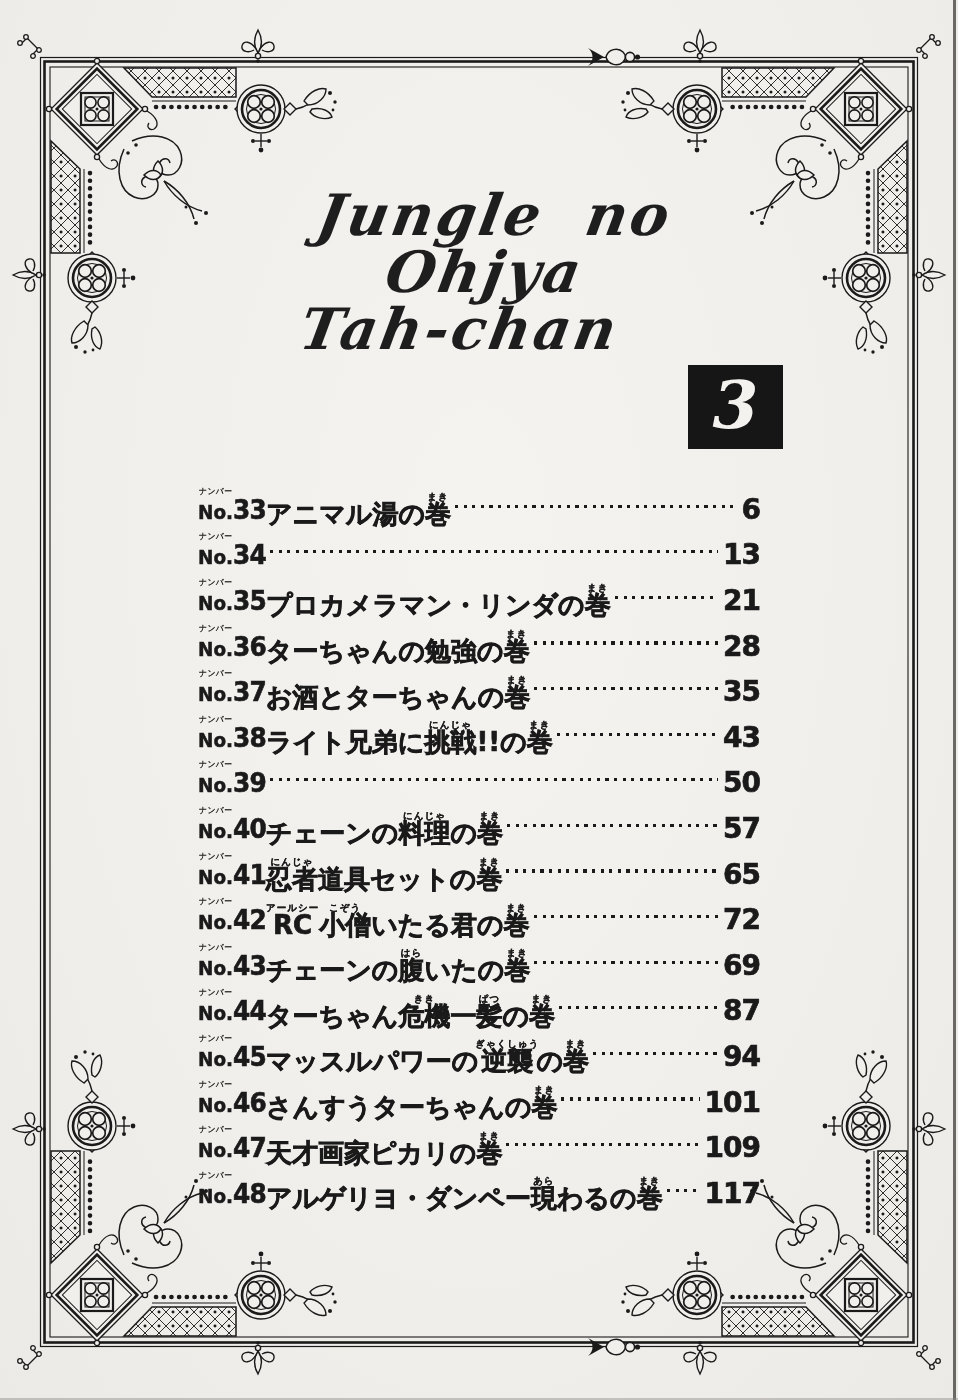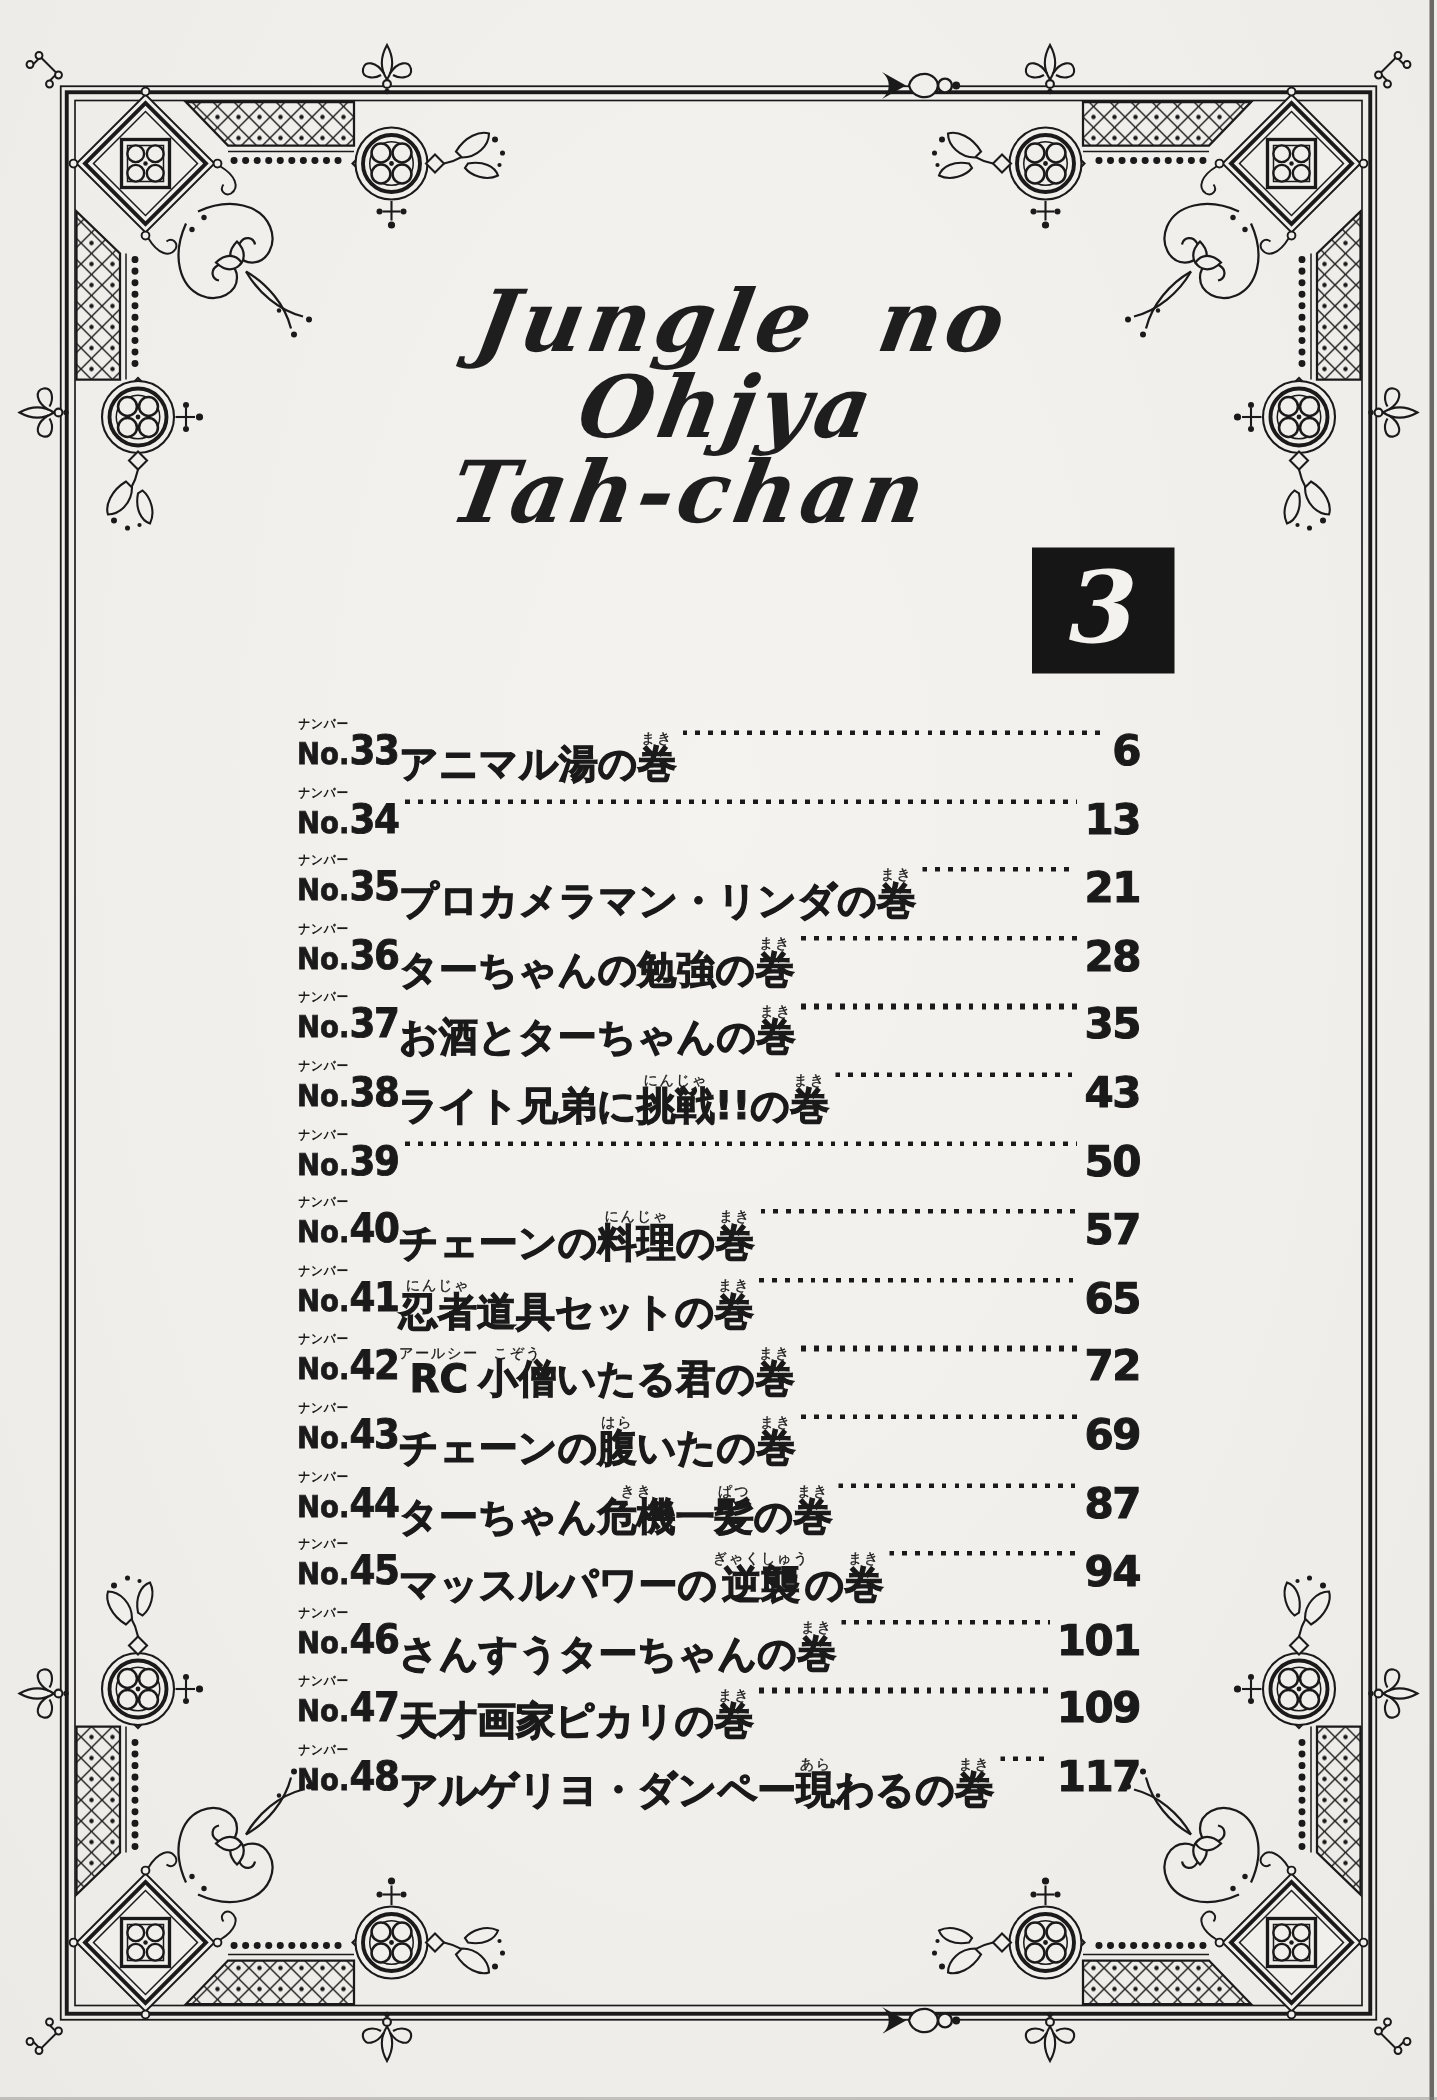--- a/index.html
+++ b/index.html
@@ -30,34 +30,34 @@
     position:absolute;left:688px;top:365px;width:95px;height:84px;
     background:#161616;display:flex;align-items:center;justify-content:center;
   }
   .volume-box .num{
     font-family:"DejaVu Serif", serif;font-style:italic;font-weight:900;
     font-size:66px;color:#f4f2ef;line-height:1;transform:translateY(-2px);
   }
 
   
   .toc{position:absolute;left:198px;top:487px;width:562px;}
-  .toc-row{display:flex;align-items:flex-start;height:45.6px;white-space:nowrap;}
+  .toc-row{display:flex;align-items:center;height:45.6px;white-space:nowrap;}
   .no{
     position:relative;flex:none;width:68px;display:flex;align-items:baseline;
     transform:scaleX(.92);transform-origin:left bottom;
   }
   .no-ruby{position:absolute;top:-10px;left:1px;font-size:8.5px;letter-spacing:.5px;font-weight:bold;}
   .no-word{font-size:20px;font-weight:bold;-webkit-text-stroke:.5px #1a1a1a;}
   .no-digits{font-size:27px;font-weight:bold;letter-spacing:-1px;line-height:1;-webkit-text-stroke:.6px #1a1a1a;}
   .title{
     font-size:26px;font-weight:bold;line-height:1;flex:none;
     -webkit-text-stroke:.7px #1a1a1a;letter-spacing:0px;
   }
   .title ruby{ruby-align:center;}
-  .title rt{font-size:9.5px;font-weight:normal;letter-spacing:1px;-webkit-text-stroke:.2px #1a1a1a;}
+  .title rt{font-size:9.5px;font-weight:bold;letter-spacing:1px;-webkit-text-stroke:.2px #1a1a1a;}
   .dots{
     flex:1;height:3.2px;margin:0 5px 7px 4px;
     background:repeating-linear-gradient(to right,#1a1a1a 0 3.2px,transparent 3.2px 8.6px);
   }
   .pg{font-size:28px;font-weight:bold;line-height:1;-webkit-text-stroke:.7px #1a1a1a;letter-spacing:-1px;}
 </style>
 </head>
 <body>
 
 <div class="stage">

